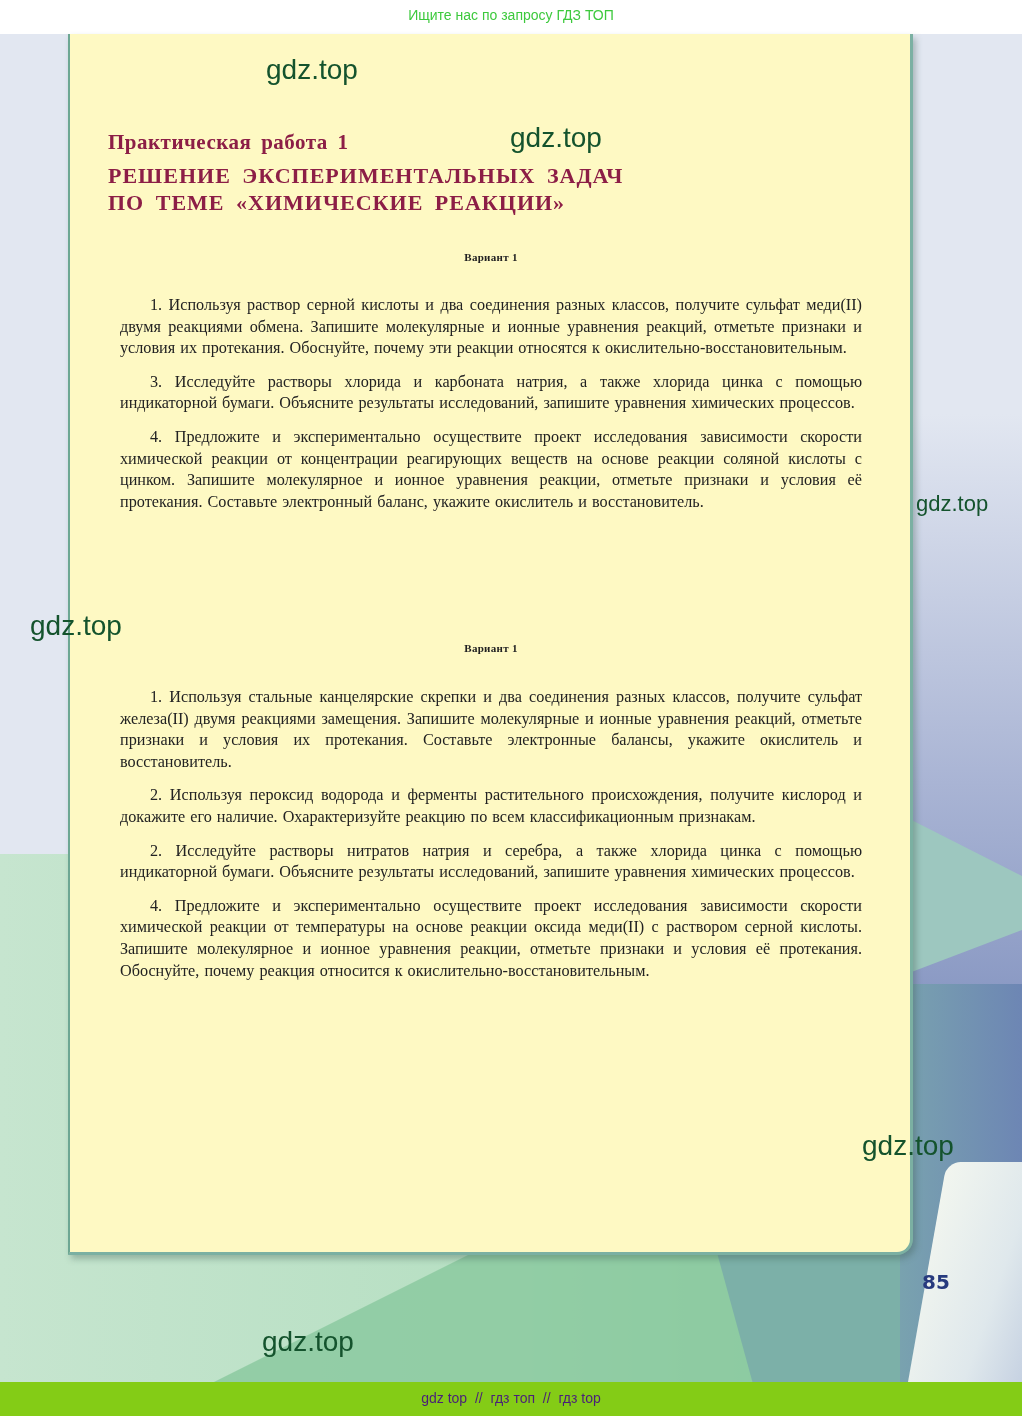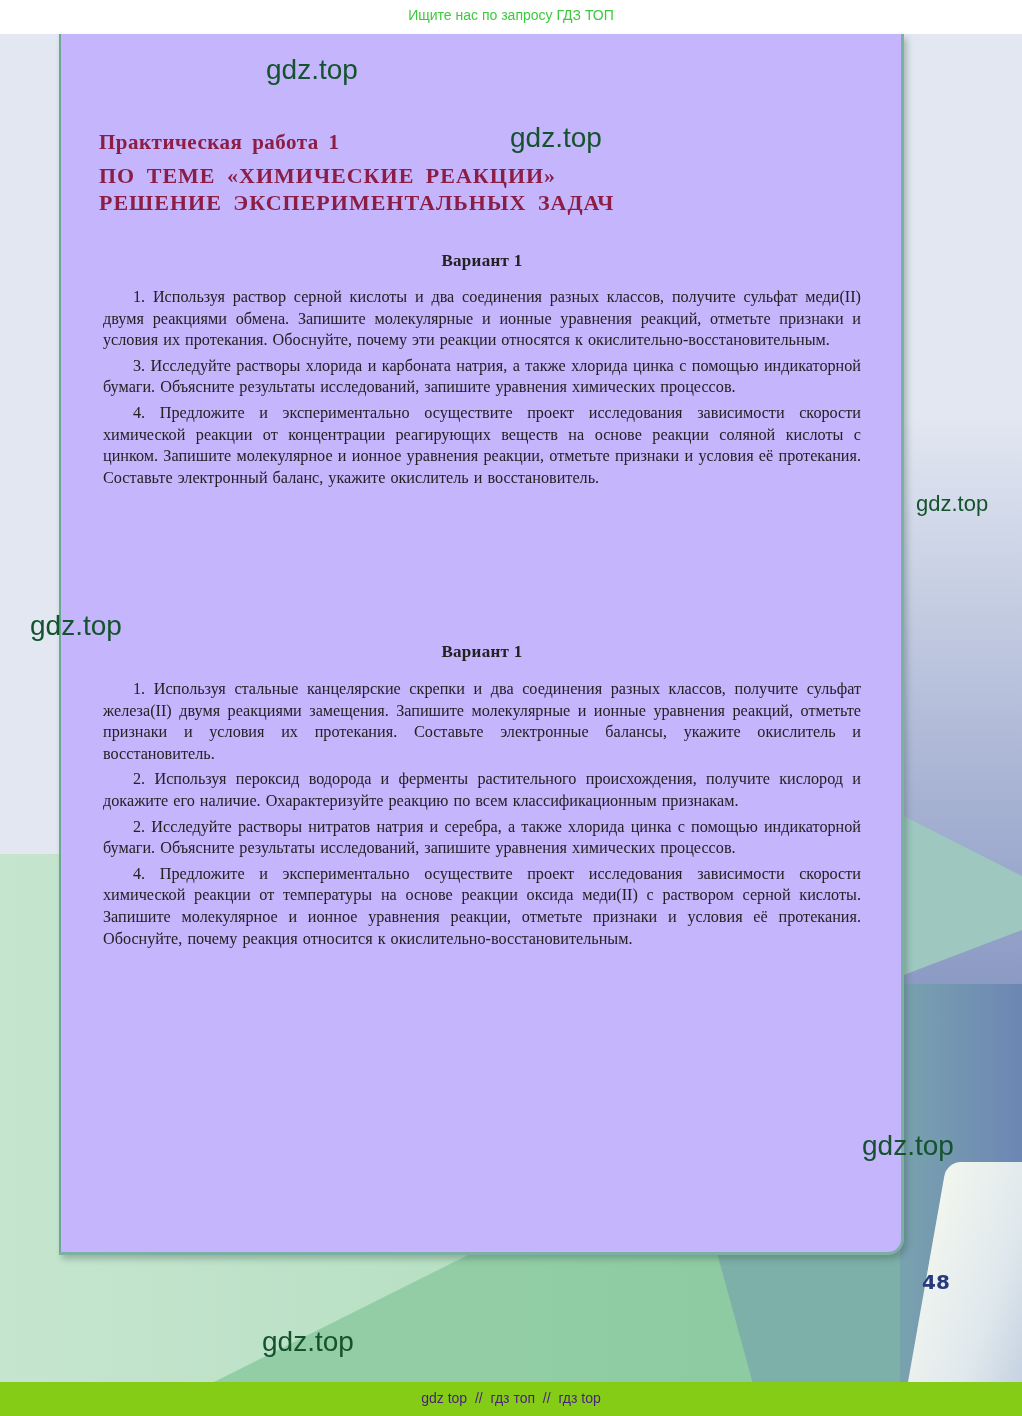--- a/index.html
+++ b/index.html
@@ -9,27 +9,27 @@
   .bg { position:absolute; left:0; top:34px; width:1022px; height:1348px; background:#e2e7f1; overflow:hidden; }
   .bg .shape { position:absolute; }
   .bg .s1 { left:0; top:820px; width:1022px; height:540px; background:linear-gradient(90deg,#c6e5cf 0%,#b6dfc2 50%,#8ccba0 70%,#7aaea8 85%,#6c86b6 100%); }
   .bg .s2 { left:880px; top:380px; width:142px; height:820px; background:linear-gradient(180deg,#e2e7f1 0%,#a9b4d4 45%,#8b9ac4 70%,#7f92bd 100%); }
   .bg .s3 { left:880px; top:770px; width:142px; height:180px; background:#9dc7bf; clip-path:polygon(0 0,100% 40%,100% 70%,0 100%); }
   .bg .s4 { left:880px; top:950px; width:142px; height:400px; background:linear-gradient(90deg,#7ba7ae 0%,#6d86b4 100%); }
   .bg .s5 { left:210px; top:1140px; width:600px; height:210px; background:#8ecba2; clip-path:polygon(70% 0,100% 0,100% 100%,0 100%); opacity:.9; }
   .bg .s6 { left:690px; top:1120px; width:210px; height:230px; background:#7cb0a8; clip-path:polygon(0 0,100% 0,100% 100%,30% 100%); }
   .page-tab { position:absolute; left:908px; top:1162px; width:150px; height:220px; background:linear-gradient(100deg,#f2f6ef 0%,#dfe8ec 50%,#b7c4dc 100%); border-radius:14px 0 0 0; transform:skewX(-10deg); transform-origin:bottom left; }
   .page-number { position:absolute; left:922px; top:1270px; font-family:"DejaVu Sans", sans-serif; font-weight:bold; font-size:20px; color:#273a7e; }
-  .sheet { position:absolute; left:59px; top:34px; width:840px; height:1218px; background:#c4b5fd; border-left:2px solid #6da793; border-right:3px solid #7bb0a2; border-bottom:3px solid #7bb0a2; border-radius:0 0 16px 0; box-shadow:3px 4px 6px rgba(60,90,80,.35); }
+  .sheet { position:absolute; left:68px; top:34px; width:840px; height:1218px; background:#fef9c3; border-left:2px solid #6da793; border-right:3px solid #7bb0a2; border-bottom:3px solid #7bb0a2; border-radius:0 0 16px 0; box-shadow:3px 4px 6px rgba(60,90,80,.35); }
   .content { position:absolute; left:38px; top:0; width:766px; }
   .work-label { position:absolute; top:96px; left:0; font-size:21px; font-weight:bold; color:#8c1e46; letter-spacing:0.5px; word-spacing:4px; }
   .title { position:absolute; top:128px; left:0; font-size:22px; font-weight:bold; color:#8c1e46; line-height:27px; letter-spacing:1px; word-spacing:5px; }
-  .variant-heading { position:absolute; left:0; width:766px; text-align:center; font-size:17px; font-weight:bold; color:#222; letter-spacing:.3px; }
+  .variant-heading { position:absolute; left:0; width:766px; text-align:center; font-size:11px; font-weight:bold; color:#222; letter-spacing:.3px; }
   .task-block { position:absolute; left:0; width:766px; font-size:16.2px; line-height:21.6px; color:#222; text-align:justify; word-spacing:1px; }
-  .task-block p { margin:4px; text-indent:30px; text-align:justify; }
+  .task-block p { margin:12px; text-indent:30px; text-align:justify; }
   .watermark { position:absolute; font-family:"Liberation Sans", sans-serif; font-size:28px; color:#14532d; }
   .bottom-bar { position:absolute; left:0; top:1382px; width:1022px; height:34px; background:#84cc16; text-align:center; }
   .bottom-bar span { display:inline-block; margin-top:8px; font-family:"Liberation Sans", sans-serif; font-size:14px; color:#4a1f7a; }
 </style>
 </head>
 <body>
 
 <div class="top-banner">
   <span>Ищите нас по запросу ГДЗ ТОП</span>
 </div>
@@ -37,28 +37,28 @@
 <div class="bg">
   <div class="shape s1"></div>
   <div class="shape s2"></div>
   <div class="shape s3"></div>
   <div class="shape s4"></div>
   <div class="shape s5"></div>
   <div class="shape s6"></div>
 </div>
 
 <div class="page-tab"></div>
-<div class="page-number">48</div>
+<div class="page-number">85</div>
 
 <div class="sheet">
   <div class="content">
     <div class="work-label">Практическая работа 1</div>
     <div class="title">
+      <div>РЕШЕНИЕ ЭКСПЕРИМЕНТАЛЬНЫХ ЗАДАЧ</div>
       <div>ПО ТЕМЕ «ХИМИЧЕСКИЕ РЕАКЦИИ»</div>
-      <div>РЕШЕНИЕ ЭКСПЕРИМЕНТАЛЬНЫХ ЗАДАЧ</div>
     </div>
 
     <div class="variant-heading" style="top:217px;">Вариант 1</div>
     <div class="task-block" style="top:249px;">
       <p>1. Используя раствор серной кислоты и два соединения разных классов, получите сульфат меди(II) двумя реакциями обмена. Запишите молекулярные и ионные уравнения реакций, отметьте признаки и условия их протекания. Обоснуйте, почему эти реакции относятся к окислительно-восстановительным.</p>
       <p>3. Исследуйте растворы хлорида и карбоната натрия, а также хлорида цинка с помощью индикаторной бумаги. Объясните результаты исследований, запишите уравнения химических процессов.</p>
       <p>4. Предложите и экспериментально осуществите проект исследования зависимости скорости химической реакции от концентрации реагирующих веществ на основе реакции соляной кислоты с цинком. Запишите молекулярное и ионное уравнения реакции, отметьте признаки и условия её протекания. Составьте электронный баланс, укажите окислитель и восстановитель.</p>
     </div>
 
     <div class="variant-heading" style="top:608px;">Вариант 1</div>

